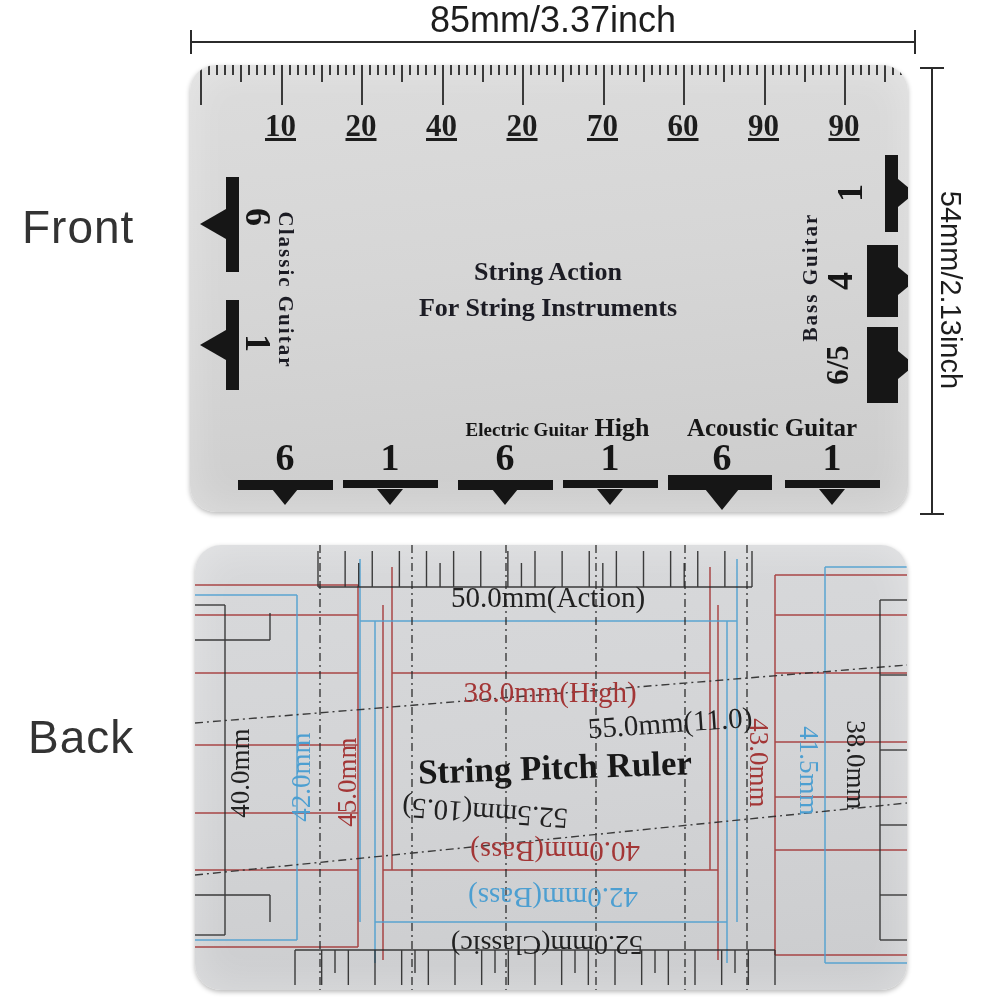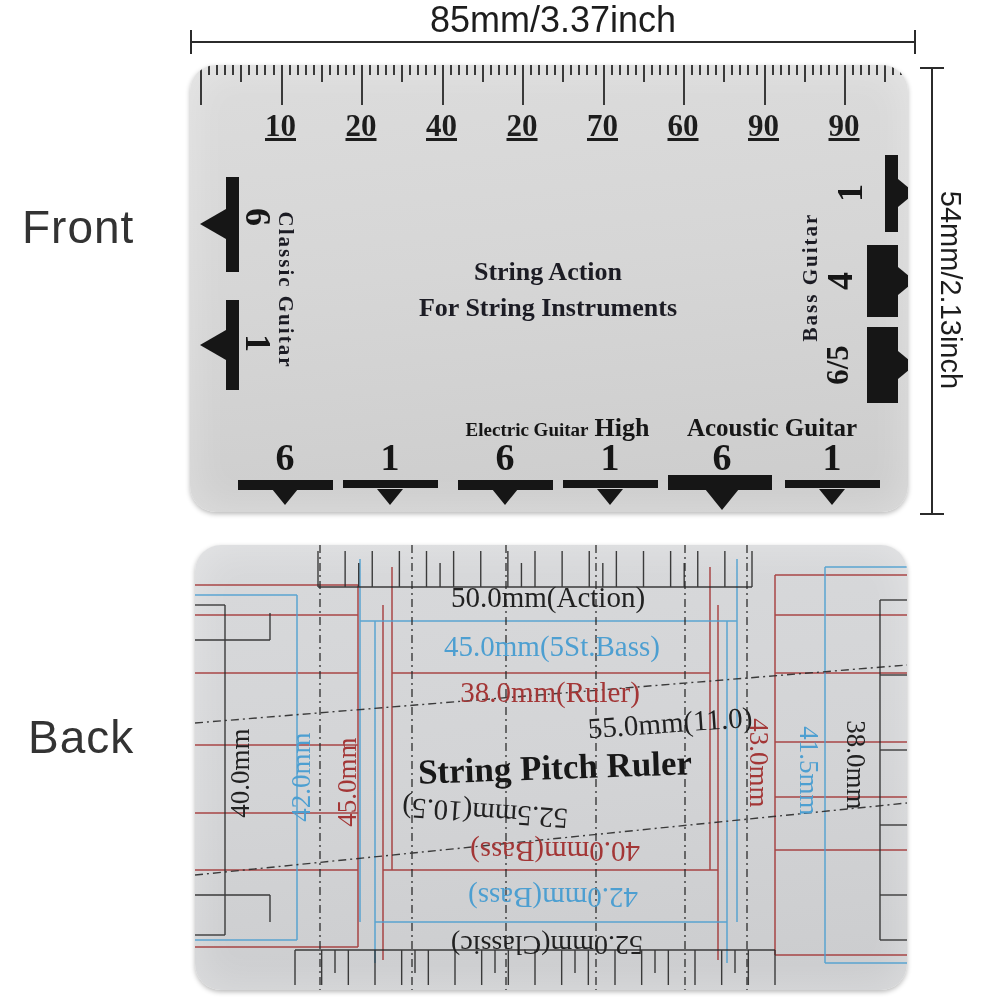--- a/index.html
+++ b/index.html
@@ -374,22 +374,21 @@
         <line x1="311" y1="0" x2="311" y2="445"></line>
         <line x1="401" y1="0" x2="401" y2="445"></line>
         <line x1="490" y1="0" x2="490" y2="445"></line>
         <line x1="552" y1="0" x2="552" y2="445"></line>
         <line x1="0" y1="178" x2="712" y2="120"></line>
         <line x1="0" y1="330" x2="712" y2="258"></line>
       </g>
     </svg>
 
     <div class="lbl bk c-black" style="left:353px;top:52px;">50.0mm(Action)</div>
-    <div class="lbl bk c-blue" style="left:357px;top:101px;">45.0mm(5St.Bass)</div>
-    <div class="lbl bk c-red" style="left:355px;top:147px;">38.0mm(Ruler)</div>
+    <div class="lbl bk c-red" style="left:355px;top:147px;">38.0mm(High)</div>
     <div class="lbl bk c-black" style="left:475px;top:178px;transform:translate(-50%,-50%) rotate(-4deg);">55.0mm(11.0)</div>
     <div class="lbl bk-title" style="left:360px;top:223px;transform:translate(-50%,-50%) rotate(-2deg);">String Pitch Ruler</div>
     <div class="lbl bk c-black" style="left:290px;top:268px;transform:translate(-50%,-50%) rotate(184deg);">52.5mm(10.5)</div>
     <div class="lbl bk c-red r180" style="left:360px;top:306px;">40.0mm(Bass)</div>
     <div class="lbl bk c-blue r180" style="left:358px;top:352px;">42.0mm(Bass)</div>
     <div class="lbl bk c-black r180" style="left:352px;top:400px;font-size:28px;">52.0mm(Classic)</div>
 
     <div class="lbl vm c-black r-90" style="left:45px;top:228px;">40.0mm</div>
     <div class="lbl vm c-blue r-90" style="left:106px;top:232px;">42.0mm</div>
     <div class="lbl vm c-red r-90" style="left:152px;top:237px;">45.0mm</div>

